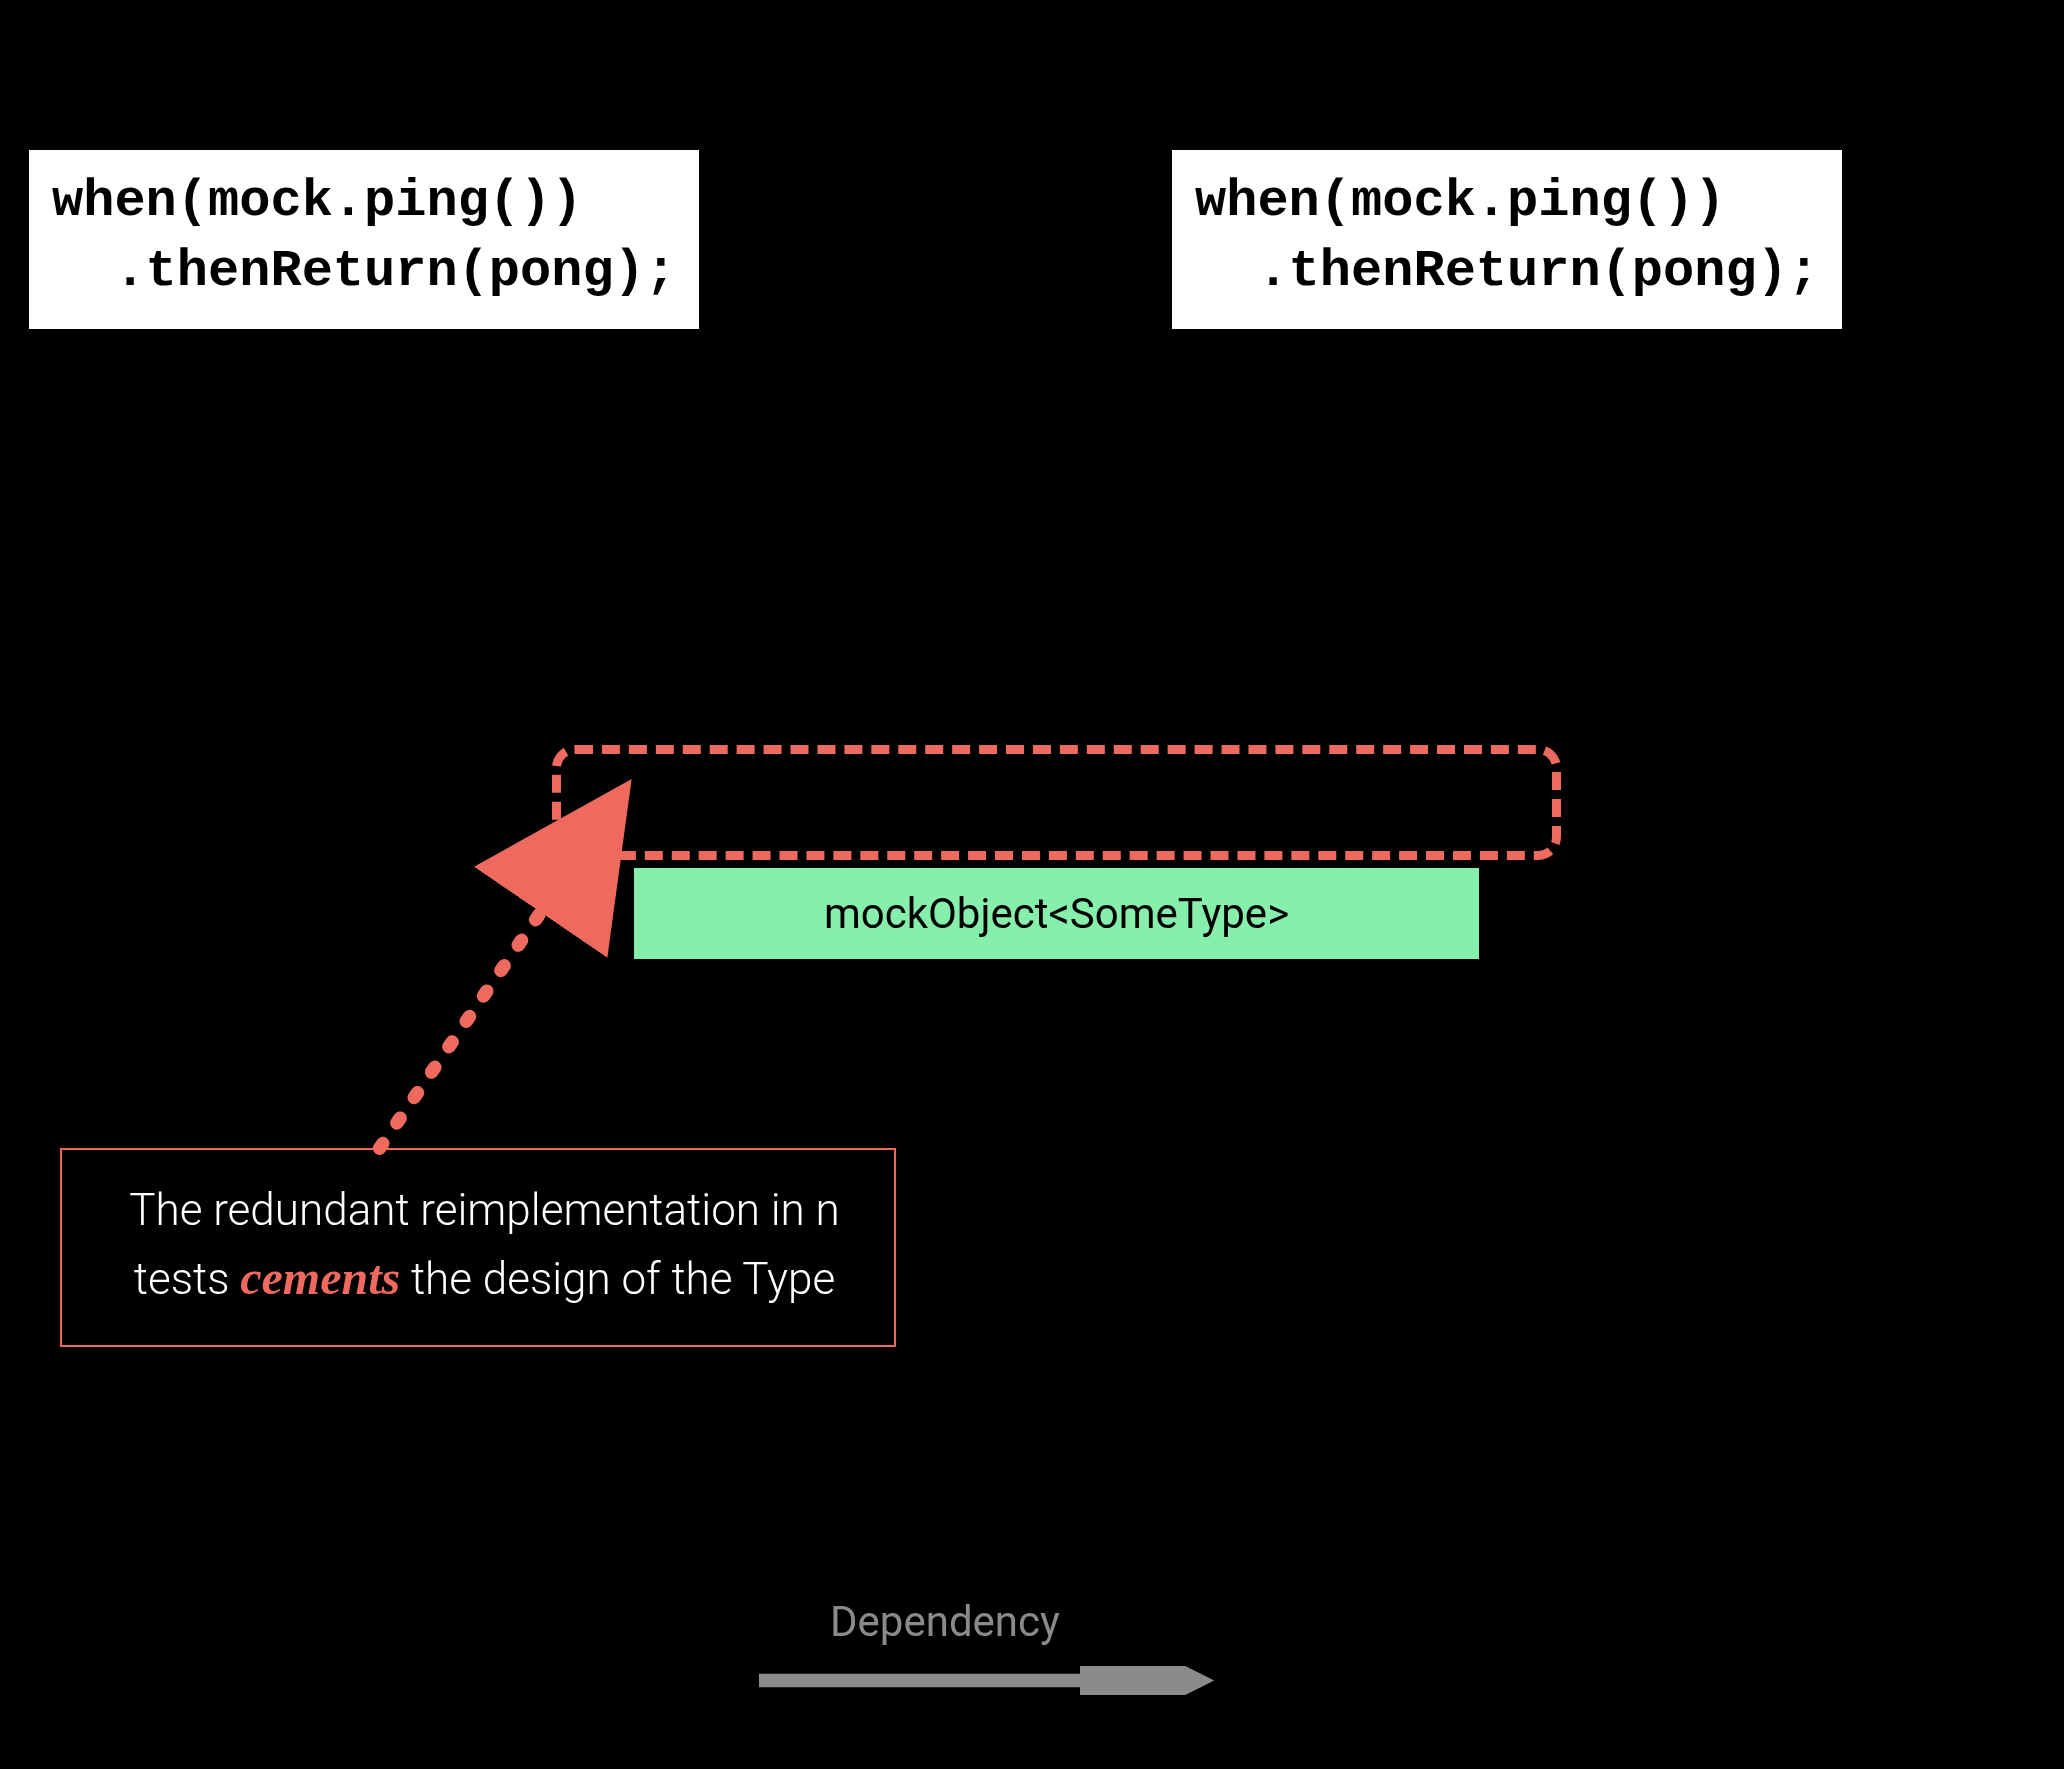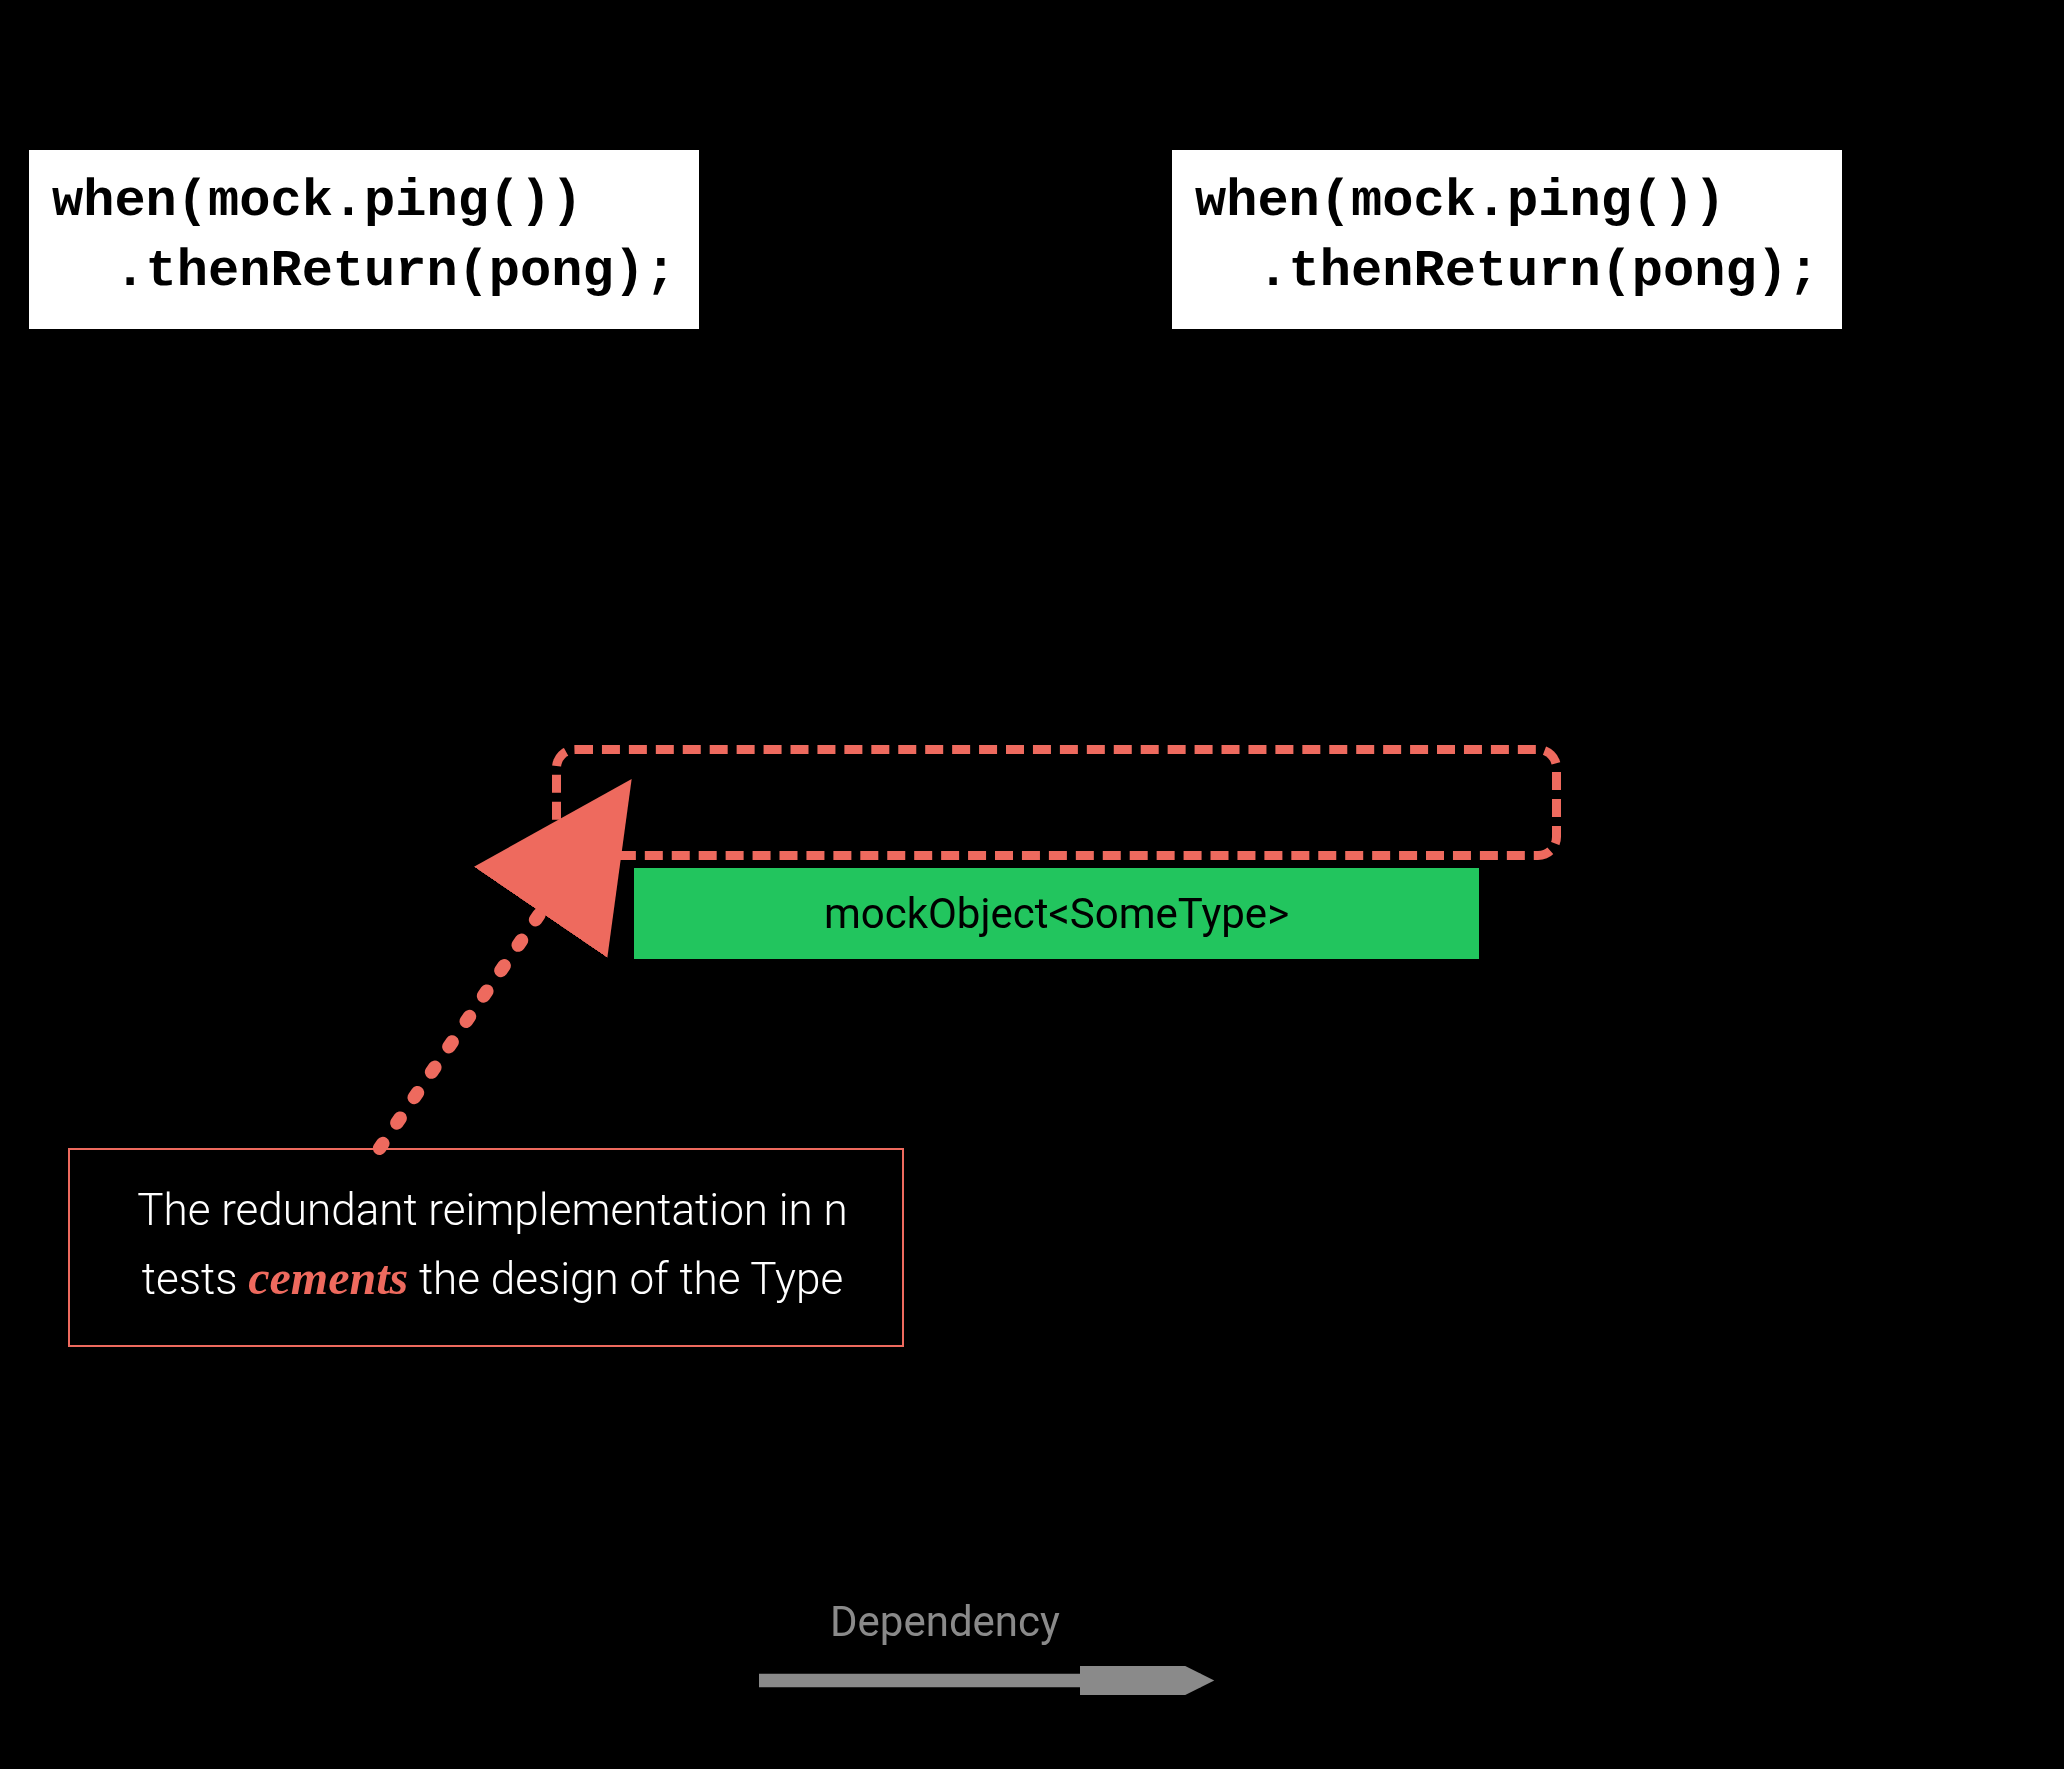--- a/index.html
+++ b/index.html
@@ -32,21 +32,21 @@
     border: 9.6px dashed #ee6a5e;
     border-radius: 23px;
     left: 552px;
     top: 745px;
     width: 1009px;
     height: 115px;
   }
 
   .mock-label {
     position: absolute;
-    background: #22c55e;
+    background: #86efac;
     color: #000;
     font-family: -apple-system, BlinkMacSystemFont, "Segoe UI", Roboto, Helvetica, Arial, sans-serif;
     font-size: 42px;
     font-weight: 400;
     padding: 21px 29px;
     left: 634px;
     top: 868px;
     width: 845px;
     text-align: center;
   }
@@ -54,21 +54,21 @@
   .annotation {
     position: absolute;
     border: 2.9px solid #ee6a5e;
     background: #000;
     color: #fff;
     font-size: 44px;
     font-weight: 300;
     text-align: center;
     line-height: 1.45;
     padding: 29px 27px 33px 40px;
-    left: 68px;
+    left: 60px;
     top: 1148px;
     width: 836px;
   }
   .annotation em {
     color: #ee6a5e;
     font-style: italic;
     font-family: "Brush Script MT", "Comic Sans MS", cursive;
     font-size: 48px;
     font-weight: 600;
   }

